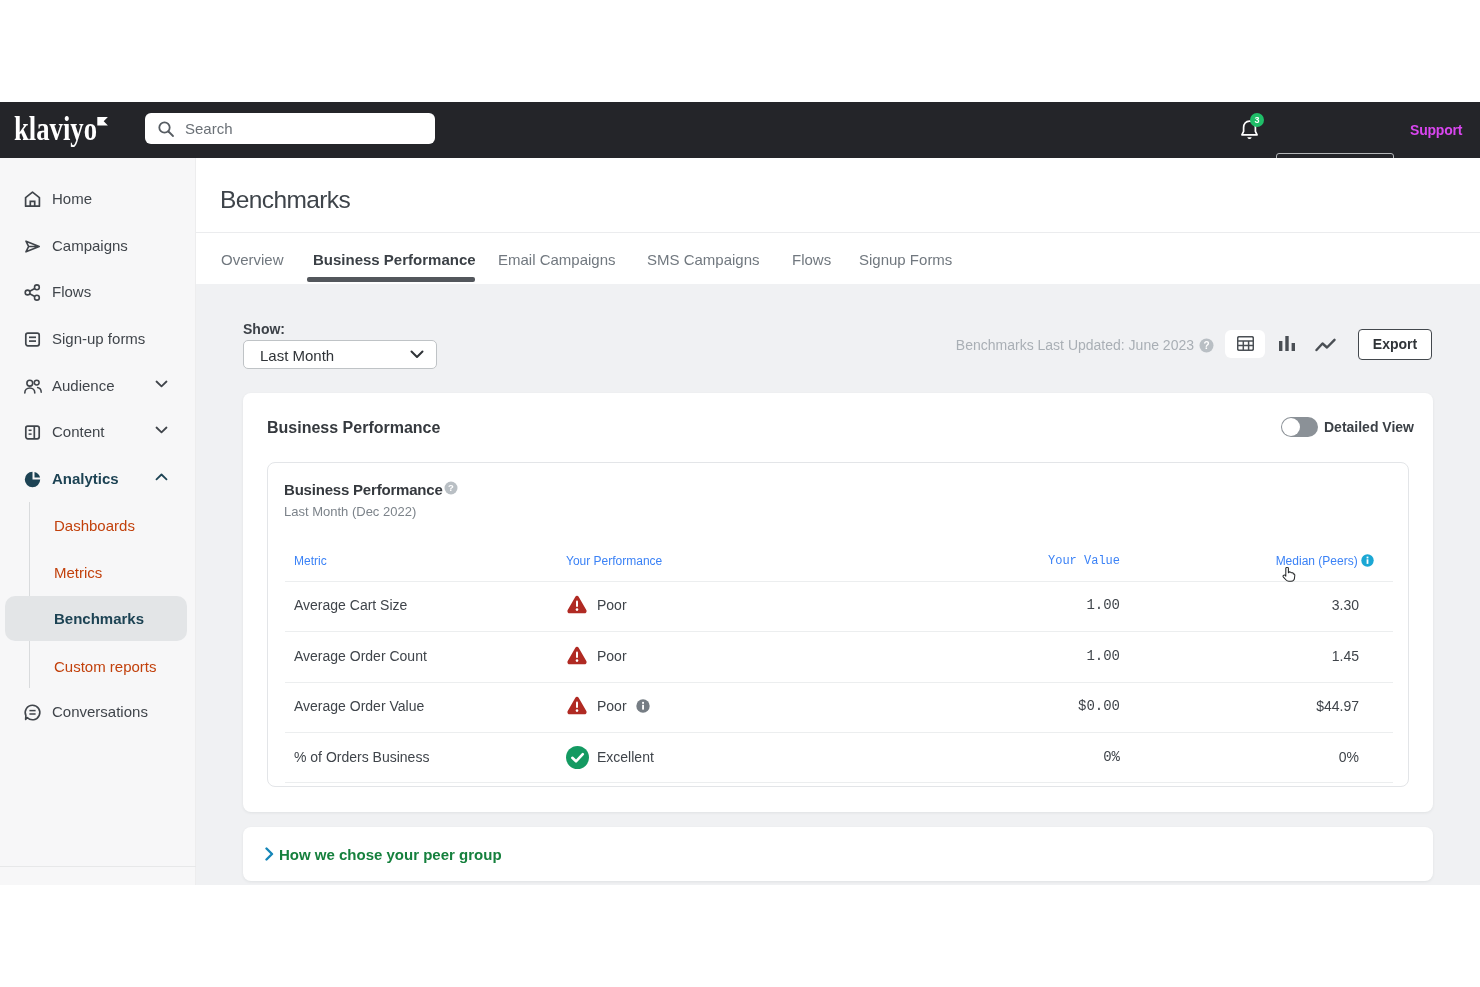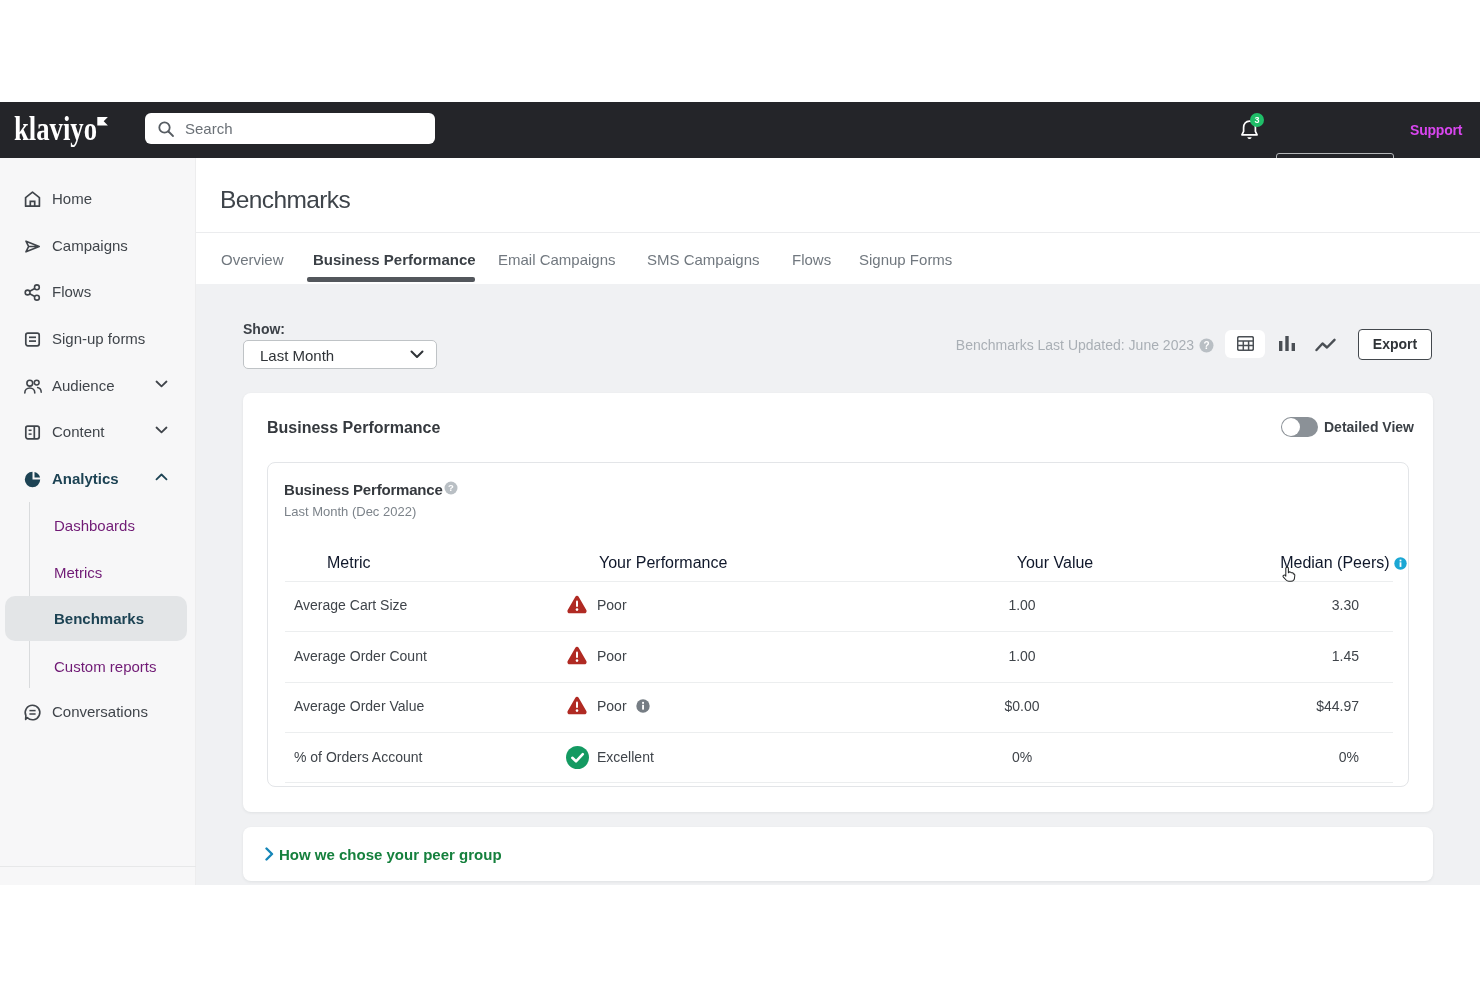--- a/index.html
+++ b/index.html
@@ -16,21 +16,21 @@
 .badge { position:absolute; left:1250px; top:11px; width:14px; height:14px; border-radius:50%; background:#1fbe68; color:#fff; font-size:9px; font-weight:bold; text-align:center; line-height:14px; }
 .acctbtn { position:absolute; left:1276px; top:11px; width:118px; height:32px; border:1px solid #b5b7b9; border-radius:3px; color:#fff; font-size:14px; font-weight:bold; text-align:center; line-height:30px; letter-spacing:-0.2px;margin-top:40px; }
 .support { position:absolute; left:1410px; top:20px; color:#d946ef; font-size:14px; font-weight:bold; letter-spacing:-0.2px; }
 
 
 .sidebar { position:absolute; left:0; top:56px; width:196px; height:727px; background:#f7f7f8; border-right:1px solid #ededee; }
 .nav-item { position:absolute; left:0; width:181px; height:28px;text-align:center; }
 .nav-item .ic { position:absolute; left:23px; top:5px; }
 .nav-item .txt { position:absolute; left:52px; top:5px; font-size:15px; color:#40454b; }
 .nav-item .chev { position:absolute; left:155px; top:8px; }
-.nav-sub { position:absolute; left:54px; font-size:15px; color:#701a75; }
+.nav-sub { position:absolute; left:54px; font-size:15px; color:#c2410c; }
 .pill { position:absolute; left:5px; top:438px; width:182px; height:45px; background:#e3e5e7; border-radius:10px; }
 .vline { position:absolute; left:29px; top:344px; width:1px; height:186px; background:#d9dbdd; }
 .side-sep { position:absolute; left:0; top:708px; width:196px; height:1px; background:#e7e8e9; }
 
 
 .main { position:absolute; left:196px; top:56px; width:1284px; height:727px; background:#f0f1f3; }
 .head-white { position:absolute; left:0; top:0; width:1284px; height:126px; background:#fff; }
 .head-white .h1 { position:absolute; left:24px; top:28px; font-size:24.5px; letter-spacing:-0.6px; color:#3e444a; }
 .head-sep { position:absolute; left:0; top:74px; width:1284px; height:1px; background:#ebecee; }
 .tabs { position:absolute; left:0; top:75px; width:1284px; height:51px; }
@@ -57,30 +57,30 @@
 .toggle { position:absolute; left:1038px; top:24px; width:37px; height:20px; background:#8b9197; border-radius:10px; }
 .toggle .knob { position:absolute; left:1px; top:1px; width:18px; height:18px; background:#fff; border-radius:50%; }
 .toggle-label { position:absolute; left:1081px; top:26px; font-size:14px; font-weight:bold; color:#3b4046; }
 
 .panel { position:absolute; left:24px; top:69px; width:1142px; height:325px; border:1px solid #e3e5e8; border-radius:8px; }
 .panel .ptitle { position:absolute; left:16px; top:18px; font-size:15px; font-weight:bold; color:#35393e; letter-spacing:-0.2px; }
 .panel .psub { position:absolute; left:16px; top:41px; font-size:13px; color:#7c838a; }
 .panel .phelp { position:absolute; left:176px; top:18px; }
 
 
-.thead { position:absolute; top:75px; font-size:16px; color:#0f172a;margin-left:33px; }
+.thead { position:absolute; top:75px; font-size:12px; color:#3b82f6; }
 .trow { position:absolute; font-size:14px; color:#3f444a; }
 .tsep { position:absolute; left:17px; width:1108px; height:1px; background:#eceeef; }
 .col1 { left:26px; }
 .col2 { left:298px; }
 .perf { left:329px; }
 .warn { position:absolute; left:299px; }
 .okc { position:absolute; left:298px; }
 .ginfo { position:absolute; left:368px; }
-.colr3 { position:absolute; width:120px; text-align:center; left:694px; }
+.colr3 { position:absolute; width:120px; text-align:right; left:732px;font-family:Liberation Mono, monospace; }
 .colr4 { position:absolute; width:120px; text-align:right; left:971px; }
 </style>
 </head>
 <body>
 <div class="app">
 
   <div class="topbar">
     <svg class="logo" viewBox="0 0 110 40">
       <text x="0" y="28.8" font-family="Liberation Serif, serif" font-size="34" font-weight="bold" fill="#fff" textLength="83" lengthAdjust="spacingAndGlyphs">klaviyo</text>
       <path d="M83.3 5.9 L93.9 5.9 L89.7 10.15 L93.9 14.4 L83.3 14.4 Z" fill="#fff"></path>
@@ -293,21 +293,21 @@
             <rect x="6.1" y="2.9" width="1.9" height="1.9" fill="#fff"></rect>
           </svg>
         <div class="trow colr3" style="top:235px;">$0.00</div>
         <div class="trow colr4" style="top:235px;">$44.97</div>
         <div class="tsep" style="top:269px"></div>
 
         <svg class="okc" style="top:283px" width="23" height="23" viewBox="0 0 23 23">
             <circle cx="11.5" cy="11.5" r="11.5" fill="#149a62"></circle>
             <path d="M6.3 11.8 L10 15.3 L16.8 8.2" fill="none" stroke="#fff" stroke-width="2.6" stroke-linecap="round" stroke-linejoin="round"></path>
           </svg>
-        <div class="trow col1" style="top:286px; position:absolute;">% of Orders Account</div>
+        <div class="trow col1" style="top:286px; position:absolute;">% of Orders Business</div>
         <div class="trow perf" style="top:286px; position:absolute;">Excellent</div>
         <div class="trow colr3" style="top:286px;">0%</div>
         <div class="trow colr4" style="top:286px;">0%</div>
         <div class="tsep" style="top:319px"></div>
       </div>
     </div>
 
     <div class="card" style="top:669px; height:54px; ">
       <svg style="position:absolute; left:22px; top:20px;" width="9" height="14" viewBox="0 0 9 14">
           <path d="M1.5 1.5 L7 7 L1.5 12.5" fill="none" stroke="#1686b8" stroke-width="2.4" stroke-linecap="round" stroke-linejoin="round"></path>

